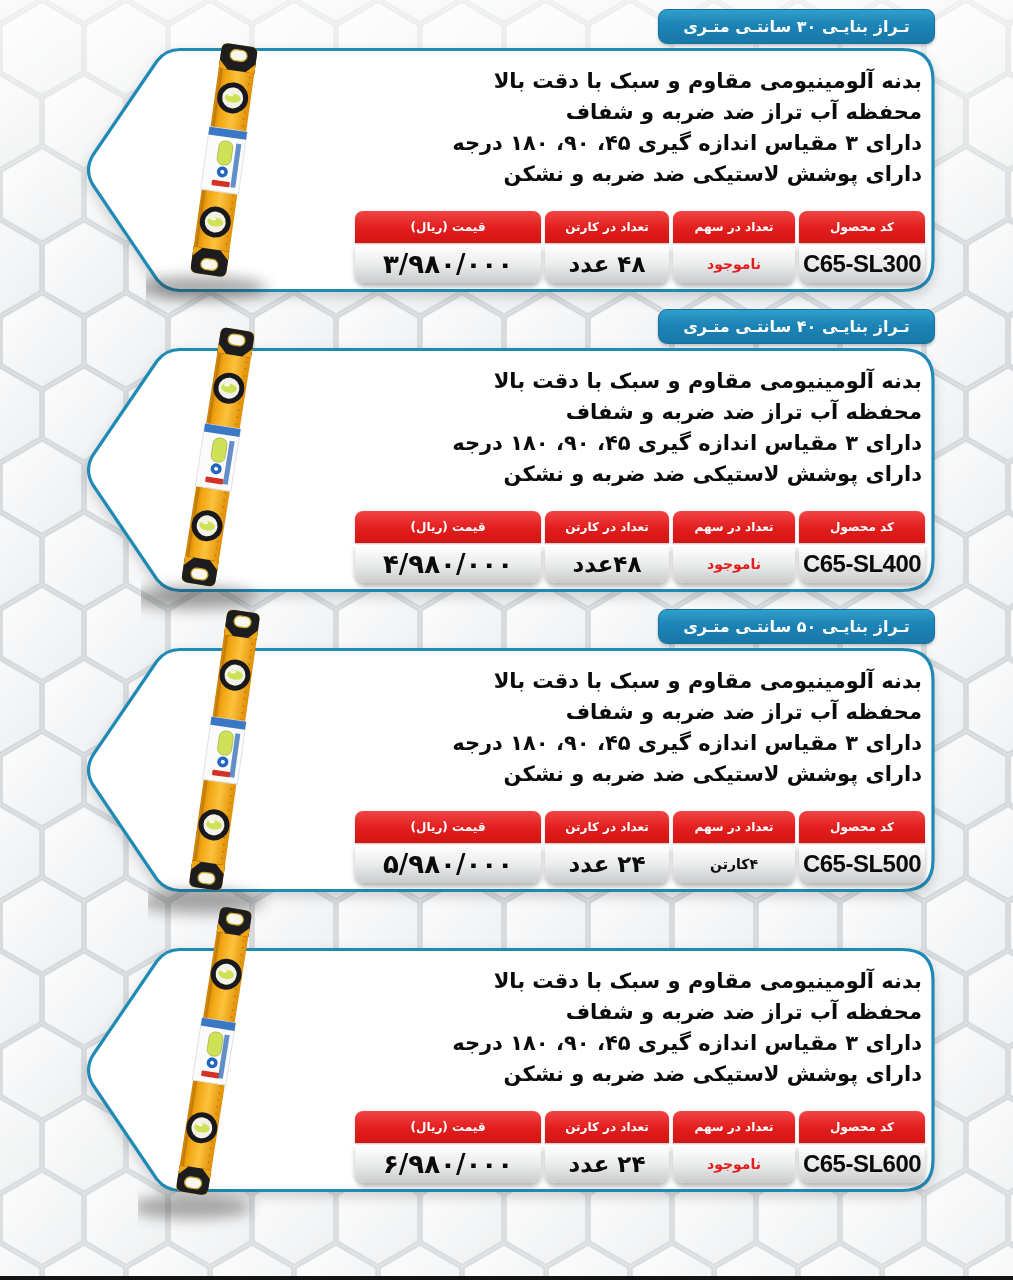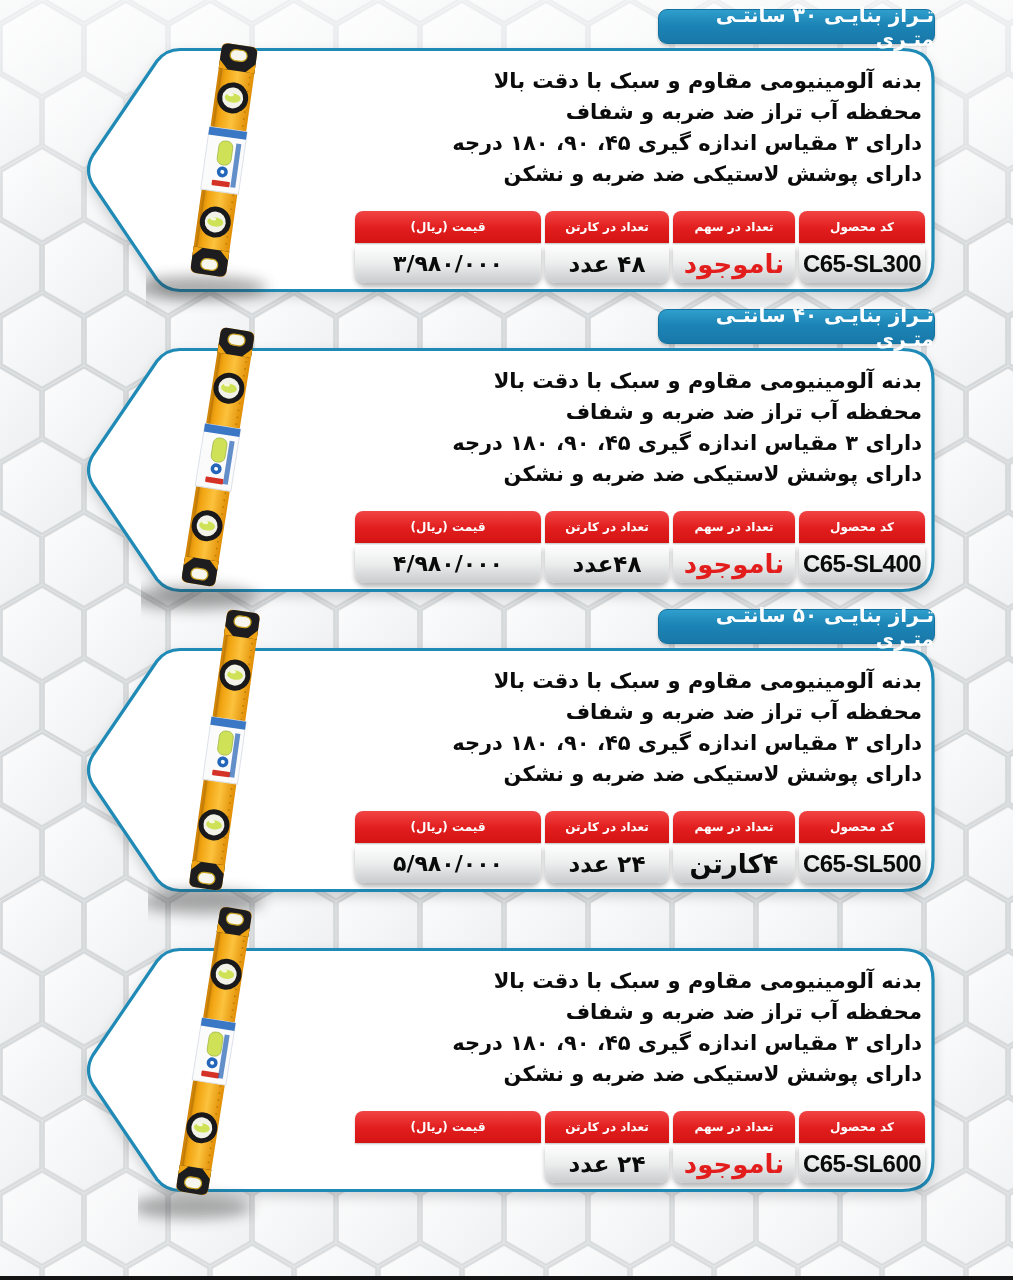--- a/index.html
+++ b/index.html
@@ -14,42 +14,42 @@
   .product:nth-of-type(3){top:600px;}
   .product:nth-of-type(4){top:900px;}
 
   .card-shape{position:absolute;left:76px;top:45px;width:862px;height:250px;z-index:1;
     filter:drop-shadow(0 5px 6px rgba(0,0,0,0.16));}
 
   .banner{position:absolute;top:9px;right:78px;width:277px;height:35px;z-index:3;
     display:flex;align-items:center;justify-content:center;
     background:linear-gradient(180deg,#2f9fcd 0%,#1c84b6 45%,#1878a8 100%);
     border:1px solid #13719f;border-radius:9px;box-sizing:border-box;
-    color:#ffffff;font-weight:bold;font-size:20px;
+    color:#ffffff;font-weight:bold;font-size:16px;
     box-shadow:0 2px 3px rgba(0,0,0,0.2);}
 
   .desc{position:absolute;top:66px;right:91px;z-index:3;text-align:right;
     color:#0c0c0c;font-weight:bold;font-size:21px;line-height:31px;}
 
   .spec-table{position:absolute;top:211px;right:88px;z-index:3;display:flex;gap:4px;}
   .col{display:flex;flex-direction:column;}
   .col-code{width:126px;}
   .col-share{width:122px;}
   .col-carton{width:124px;}
   .col-price{width:186px;}
   .th{height:32px;line-height:32px;text-align:center;color:#fff;font-weight:bold;font-size:12px;
     background:linear-gradient(180deg,#f24444 0%,#e11d1d 55%,#d51414 100%);
     border-radius:8px 8px 0 0;box-shadow:0 1px 2px rgba(0,0,0,.25);white-space:nowrap;}
   .tv{margin-top:2px;height:38px;line-height:38px;text-align:center;font-weight:bold;color:#0a0a0a;
     background:linear-gradient(180deg,#ffffff 0%,#ebecec 50%,#c9cbcd 100%);
     border-radius:0 0 11px 11px;box-shadow:0 4px 5px rgba(0,0,0,.28);white-space:nowrap;}
   .tv.code{font-size:24px;letter-spacing:-0.5px;font-family:Liberation Sans, sans-serif;}
-  .tv.price{font-size:22px;direction:ltr;}
+  .tv.price{font-size:26px;direction:ltr;}
   .tv.carton{font-size:23px;}
-  .tv.share{font-size:26px;}
+  .tv.share{font-size:14px;}
   .tv.share.red{color:#e31c1c;}
 
   .level-wrap{position:absolute;z-index:4;}
   .bottom-bar{position:absolute;left:0;bottom:0;width:100%;height:4px;background:#141414;z-index:6;}
 </style>
 </head>
 <body>
 
 <div class="page">
 
@@ -359,18 +359,19 @@
       <div class="col col-share">
         <div class="th">تعداد در سهم</div>
         <div class="tv share red">ناموجود</div>
       </div>
       <div class="col col-carton">
         <div class="th">تعداد در کارتن</div>
         <div class="tv carton">۲۴ عدد</div>
       </div>
       <div class="col col-price">
         <div class="th">قیمت (ریال)</div>
+        <div class="tv price">۶/۹۸۰/۰۰۰</div>
       </div>
     </div>
   </section>
 
   <div class="bottom-bar"></div>
 </div>
 
 </body></html>

